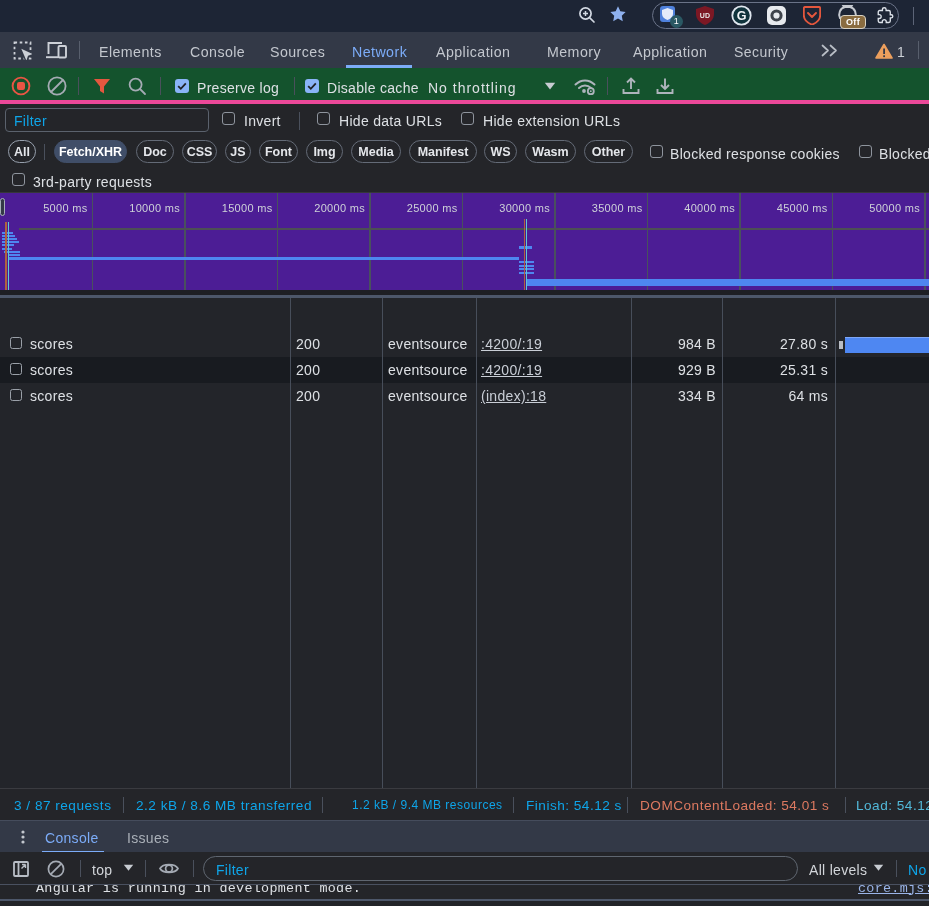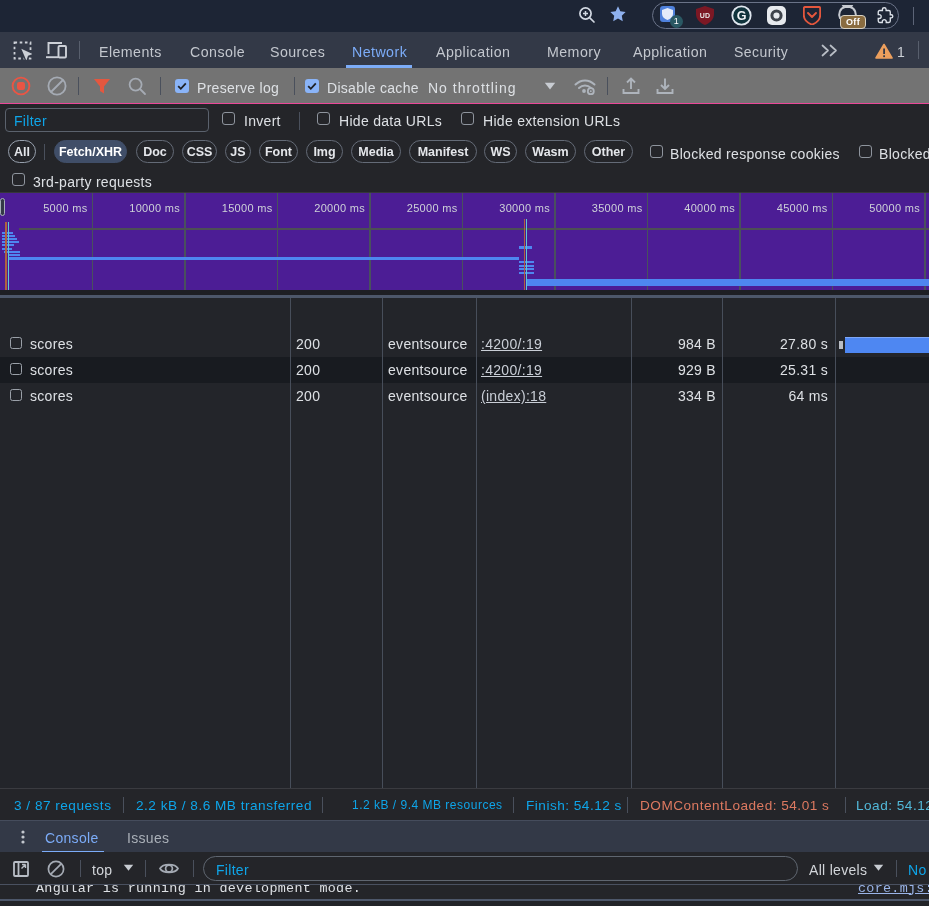--- a/index.html
+++ b/index.html
@@ -90,21 +90,21 @@
   </svg>
   <svg class="ab" style="left:875px;top:11px" width="18" height="16" viewBox="0 0 18 16">
     <path d="M9 1.5 L17 15 L1 15 Z" fill="#ec9f5d" stroke="#ec9f5d" stroke-width="1.6" stroke-linejoin="round"></path>
     <rect x="8.2" y="5.5" width="1.8" height="5.5" fill="#333947"></rect>
     <rect x="8.2" y="12.3" width="1.8" height="1.8" fill="#353b49"></rect>
   </svg>
   <div class="t" style="left:897px;top:13px;color:#ccd0d6">1</div>
   <div class="sep" style="left:918px;top:9px;height:18px;background:#585f6d"></div>
 </div>
 
-<div class="ab" style="left:0;top:68px;width:929px;height:36px;background:#737373;border-bottom:1px solid #ec4899">
+<div class="ab" style="left:0;top:68px;width:929px;height:36px;background:#14532d;border-bottom:4px solid #ec4899">
   <svg class="ab" style="left:11px;top:8px" width="20" height="20" viewBox="0 0 20 20">
     <circle cx="10" cy="10" r="8.4" fill="none" stroke="#ea5544" stroke-width="1.9"></circle>
     <rect x="6" y="6" width="8" height="8" rx="2.2" fill="#ea5544"></rect>
   </svg>
   <svg class="ab" style="left:47px;top:8px" width="20" height="20" viewBox="0 0 20 20">
     <circle cx="10" cy="10" r="8.6" fill="none" stroke="#a5abb4" stroke-width="1.8"></circle>
     <line x1="4" y1="16" x2="16" y2="4" stroke="#a5abb4" stroke-width="1.8"></line>
   </svg>
   <div class="sep" style="left:78px;top:9px;height:18px"></div>
   <svg class="ab" style="left:92px;top:8px" width="20" height="20" viewBox="0 0 20 20">

